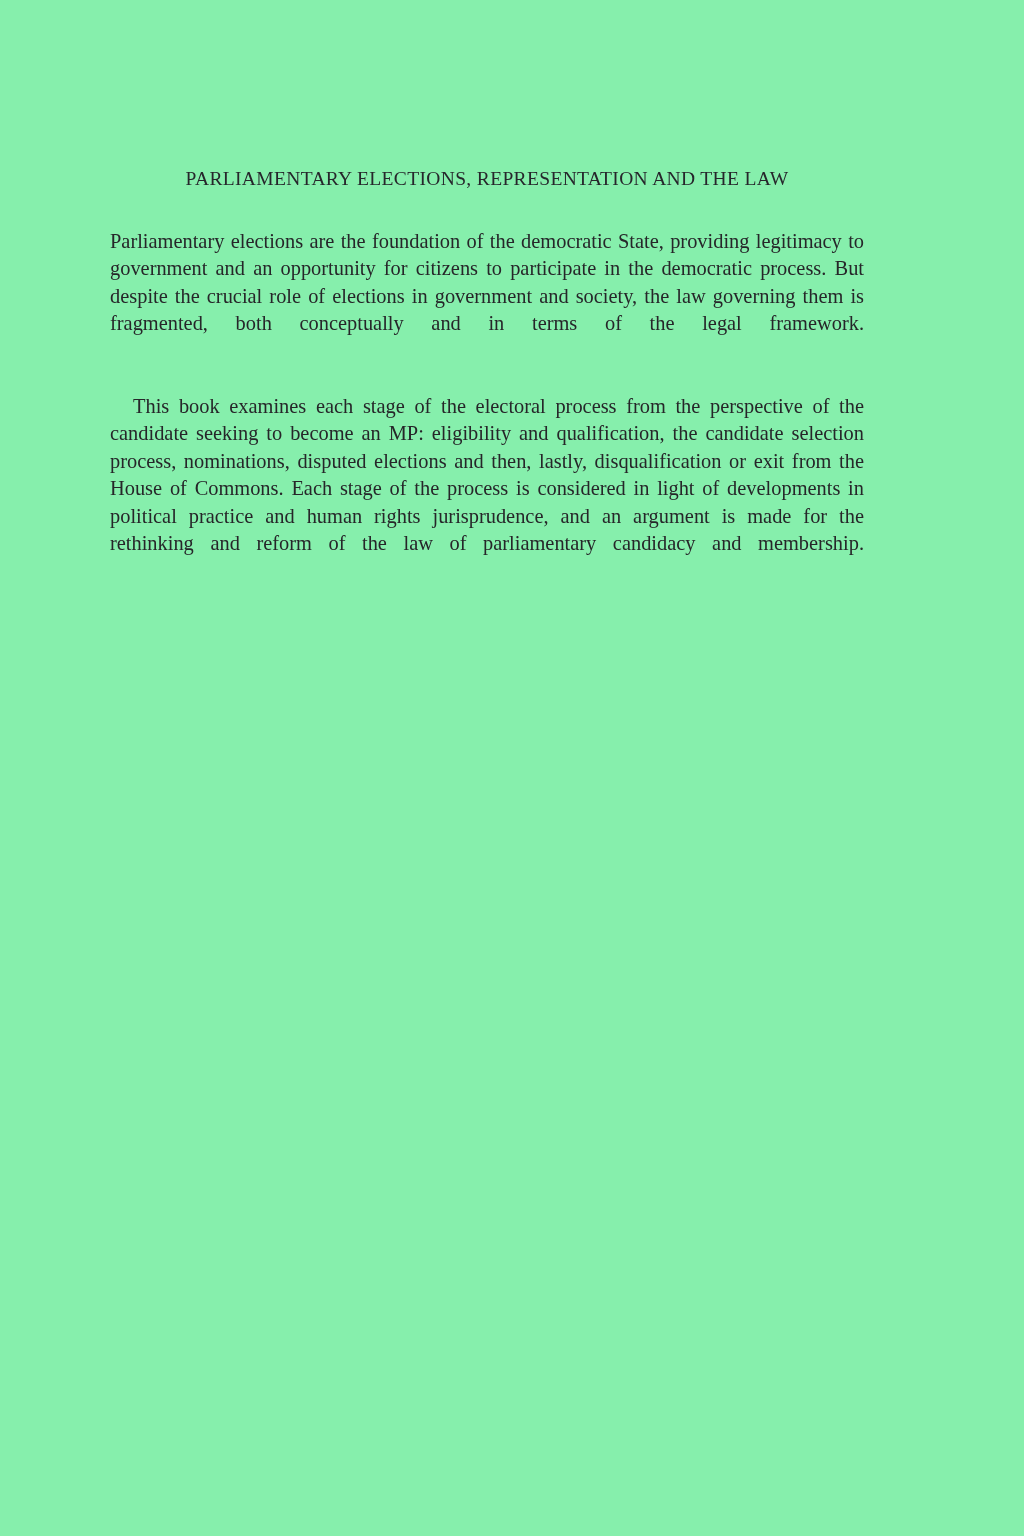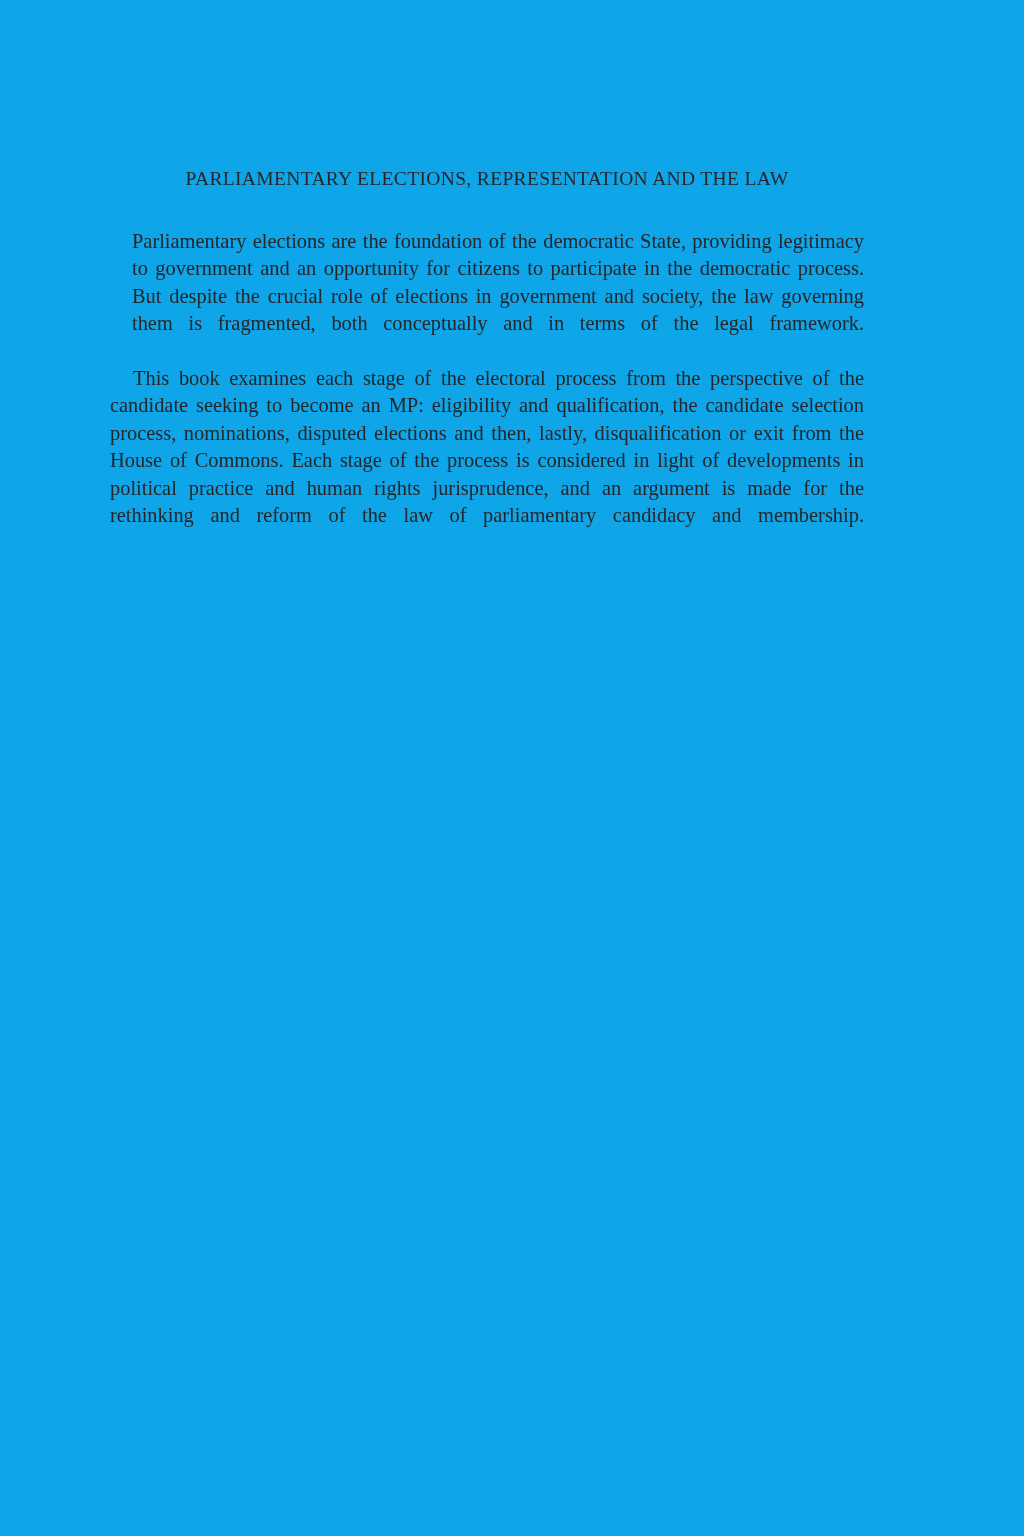--- a/index.html
+++ b/index.html
@@ -6,21 +6,21 @@
   html, body {
     margin: 0;
     padding: 0;
     background: #ffffff;
   }
 
   .page {
     position: relative;
     width: 1024px;
     height: 1536px;
-    background: #0ea5e9;
+    background: #86efac;
     overflow: hidden;
     box-sizing: border-box;
   }
 
   .content-frame {
     position: absolute;
     left: 110px;
     top: 0;
     width: 754px;
   }
@@ -56,25 +56,25 @@
     line-height: 27.4px;
     color: #262629;
     text-align: justify;
     text-justify: inter-word;
     hyphens: manual;
     -webkit-hyphens: manual;
   }
 
   .body-copy p.first {
     text-indent: 0;
-    margin-left: 22px;
   }
 
   .body-copy p.indented {
     text-indent: 23px;
+    margin-top: 28px;
   }
 
   
   .body-copy p::after {
     content: "";
     display: inline-block;
     width: 100%;
   }
 </style>
 </head>

